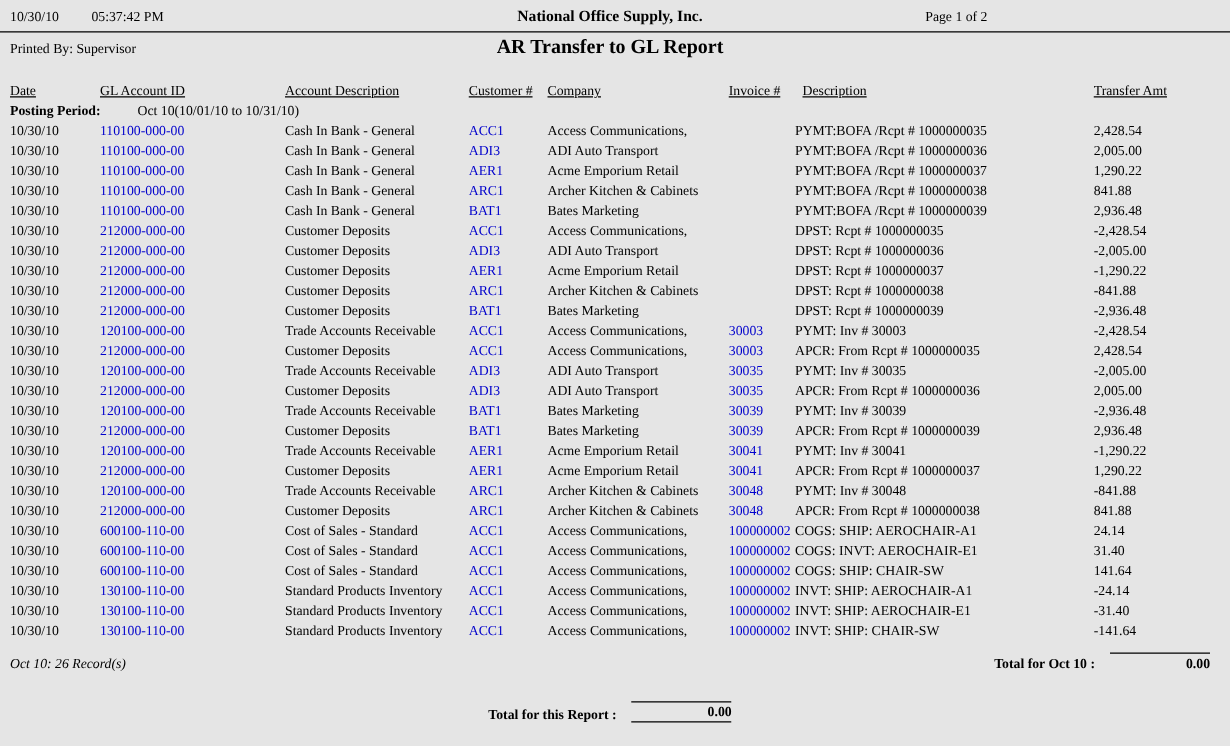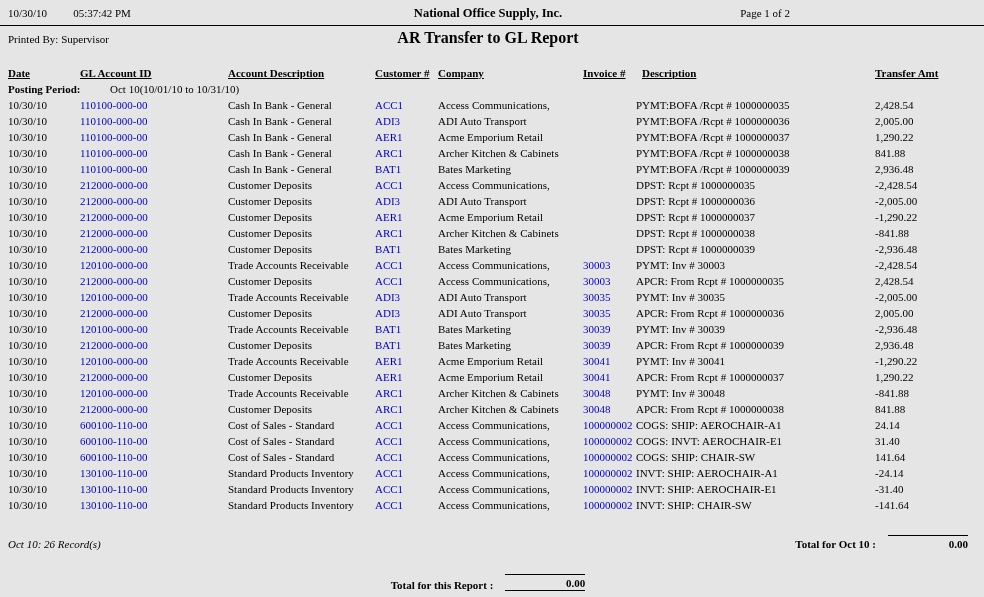--- a/index.html
+++ b/index.html
@@ -26,31 +26,31 @@
     margin-top:18px;
     border-collapse:collapse; table-layout:fixed;
     width:960px;
   }
   table.report th, table.report td {
     padding:0; height:16px; line-height:16px;
     font-size:11px; white-space:nowrap; overflow:visible;
     text-align:left; vertical-align:baseline; font-weight:normal;
   }
   table.report th {
-    font-weight:bold; text-decoration:underline;
+    font-weight:normal; text-decoration:underline;
   }
   .h-inv, .c-inv { text-align:right; }
   .h-amt, .c-amt { text-align:right; }
   .c-desc { padding-left:6px; white-space:pre; }
   .link { color:var(--link, #0000cc); }
   .pp-label { font-weight:bold; display:inline-block; width:102px; }
   
   .footer-row1 {
     display:flex; justify-content:space-between; align-items:flex-end;
-    margin-top:22px; width:960px;
+    margin-top:9px; width:960px;
   }
   .records { font-style:italic; }
   .total-label { font-weight:bold; margin-right:12px; }
   .total-value {
     display:inline-block; width:80px; text-align:right;
     border-top:1px solid #000; font-weight:bold; padding-top:2px;
   }
   .footer-row2 {
     display:flex; justify-content:center; align-items:flex-end;
     margin-top:24px; width:960px;

